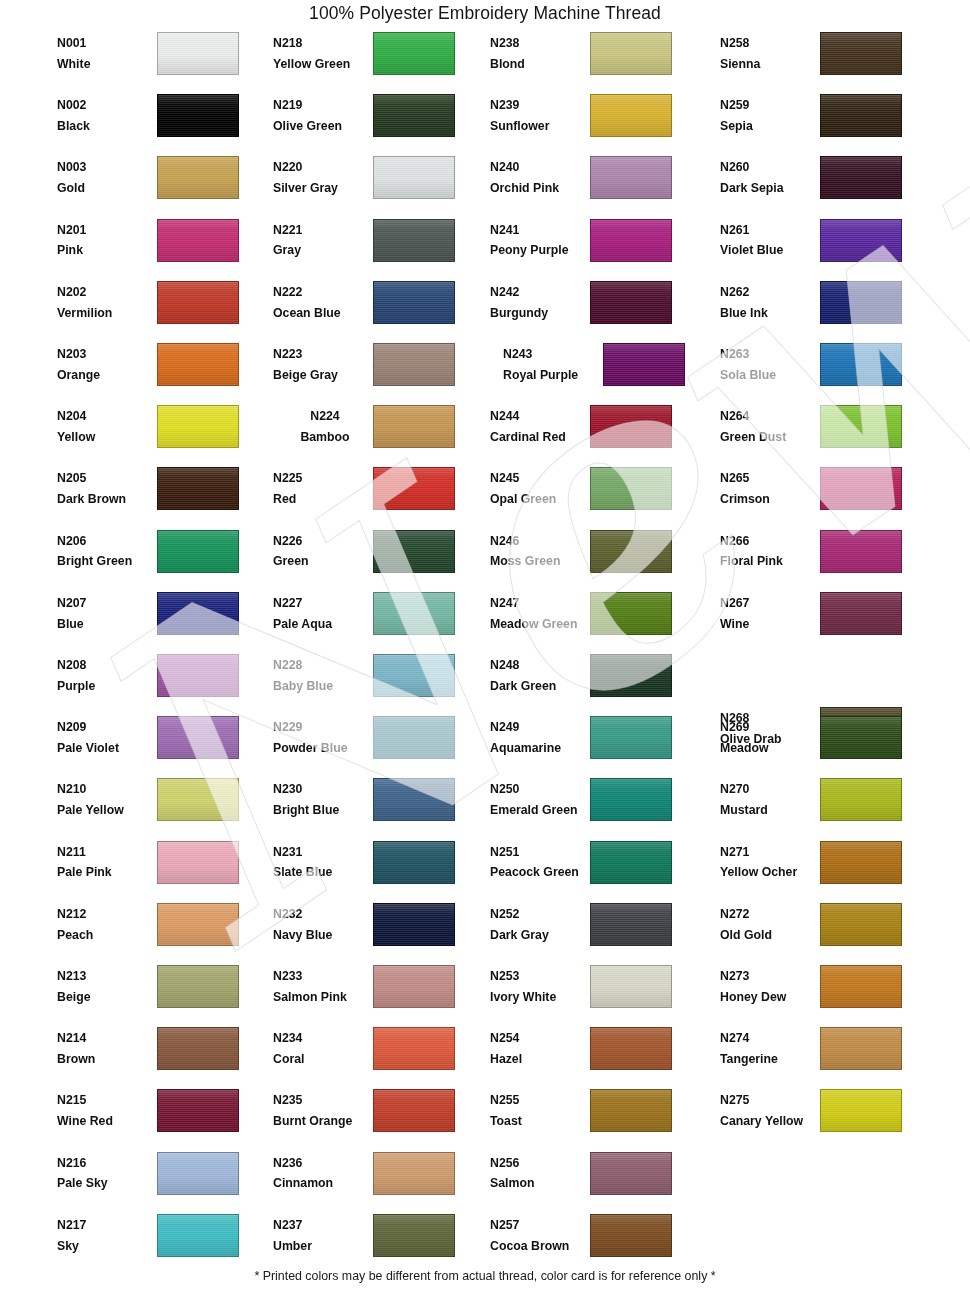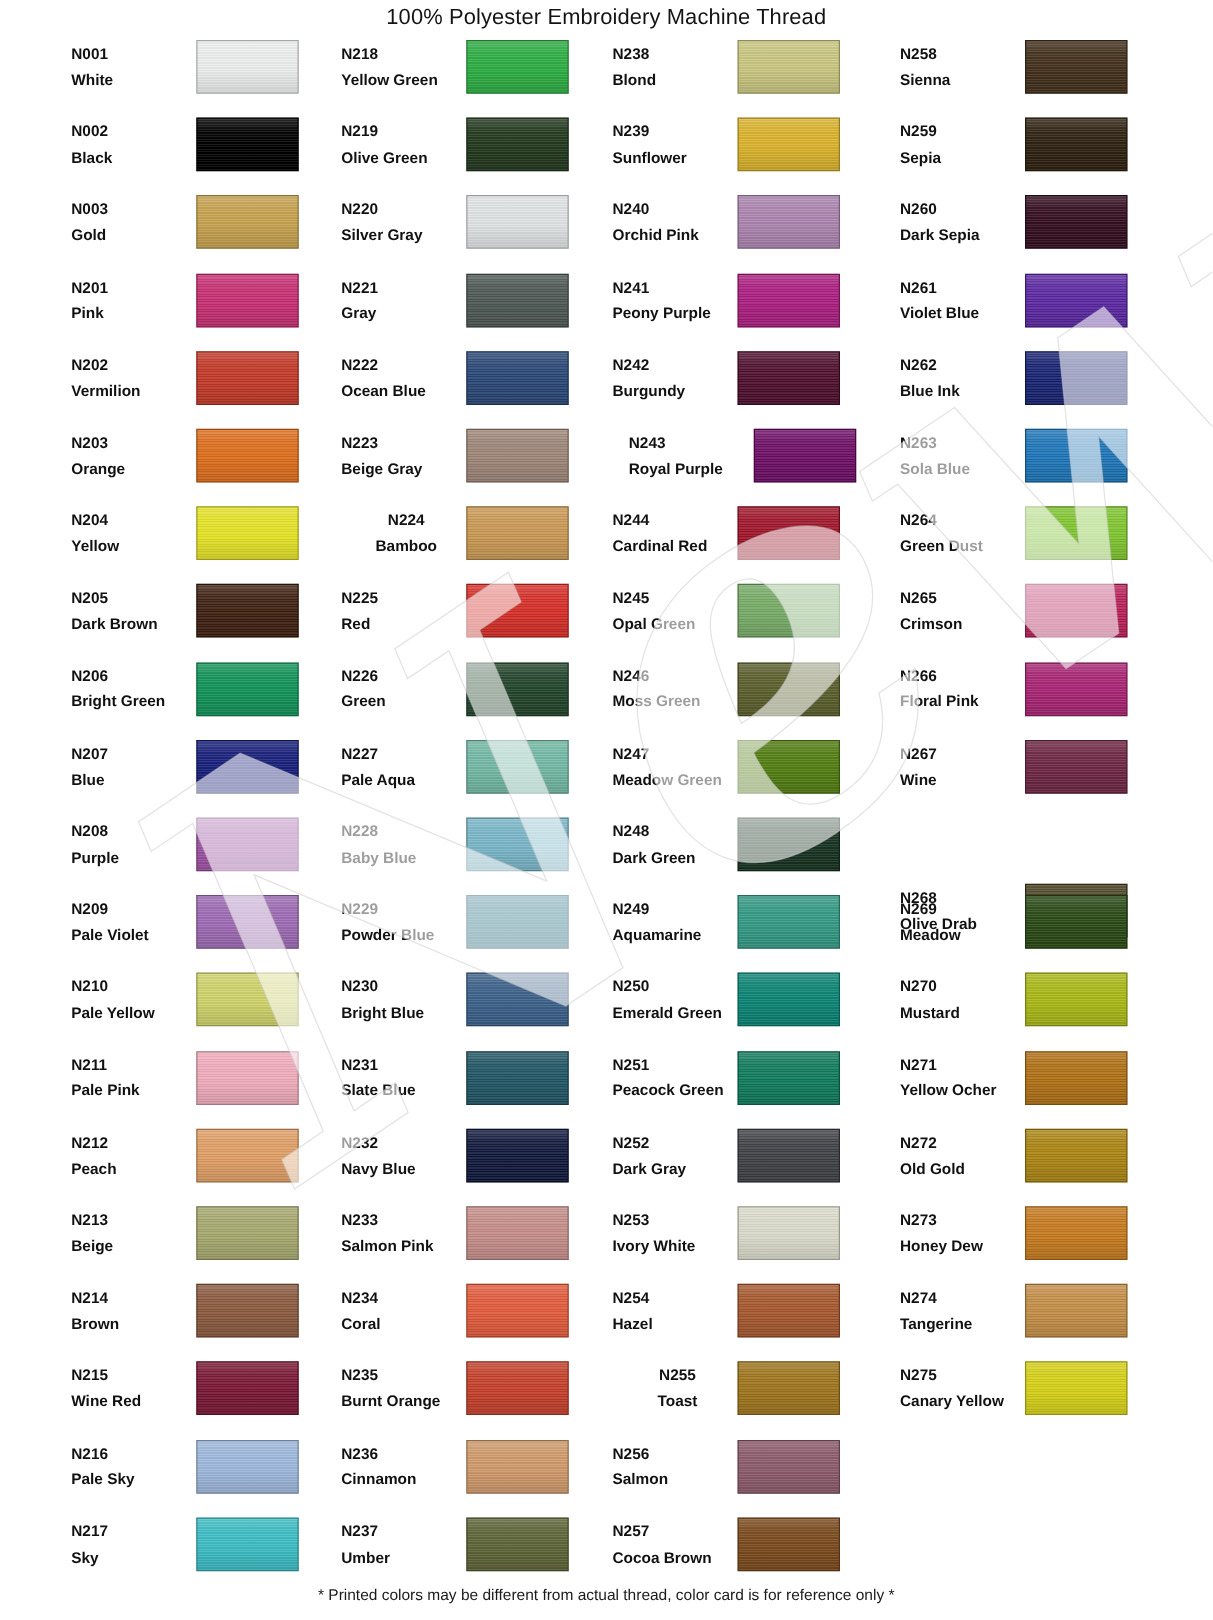--- a/index.html
+++ b/index.html
@@ -719,21 +719,21 @@
       <div class="swatch-cell" style="left: 490px; top: 1025.2px;">
         <div class="swatch-labels">
           <span class="swatch-code">N254</span>
           <span class="swatch-name">Hazel</span>
         </div>
         <div class="swatch-chip" style="background-color: rgb(162, 84, 42);">
           <span class="chip-sheen"></span>
           <span class="chip-gloss"></span>
         </div>
       </div>
-      <div class="swatch-cell" style="left: 490px; top: 1087.4px; text-align: center;">
+      <div class="swatch-cell" style="left: 490px; top: 1087.4px;">
         <div class="swatch-labels">
           <span class="swatch-code">N255</span>
           <span class="swatch-name">Toast</span>
         </div>
         <div class="swatch-chip" style="background-color: rgb(155, 113, 25);">
           <span class="chip-sheen"></span>
           <span class="chip-gloss"></span>
         </div>
       </div>
       <div class="swatch-cell" style="left: 490px; top: 1149.6px;">

